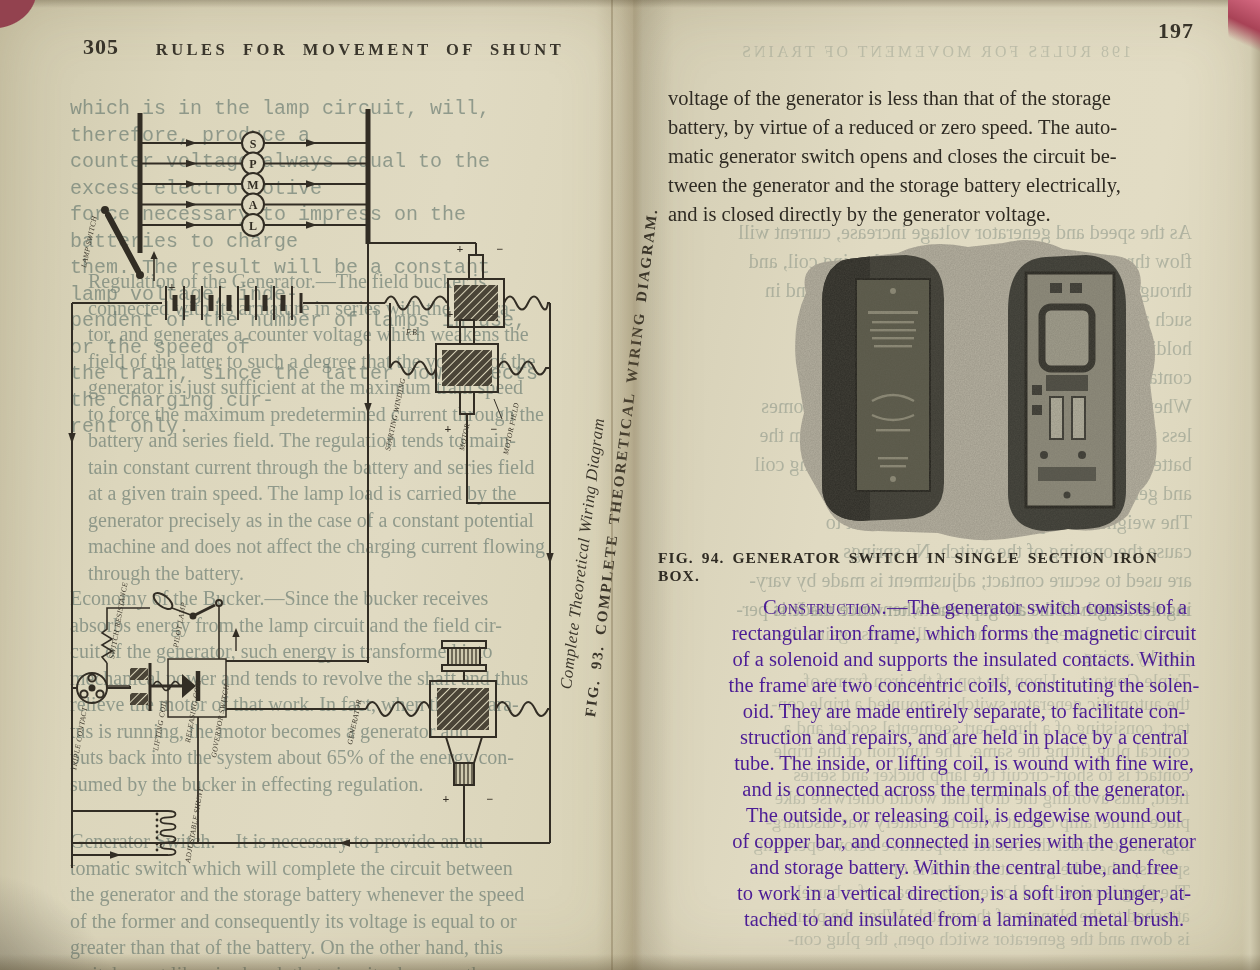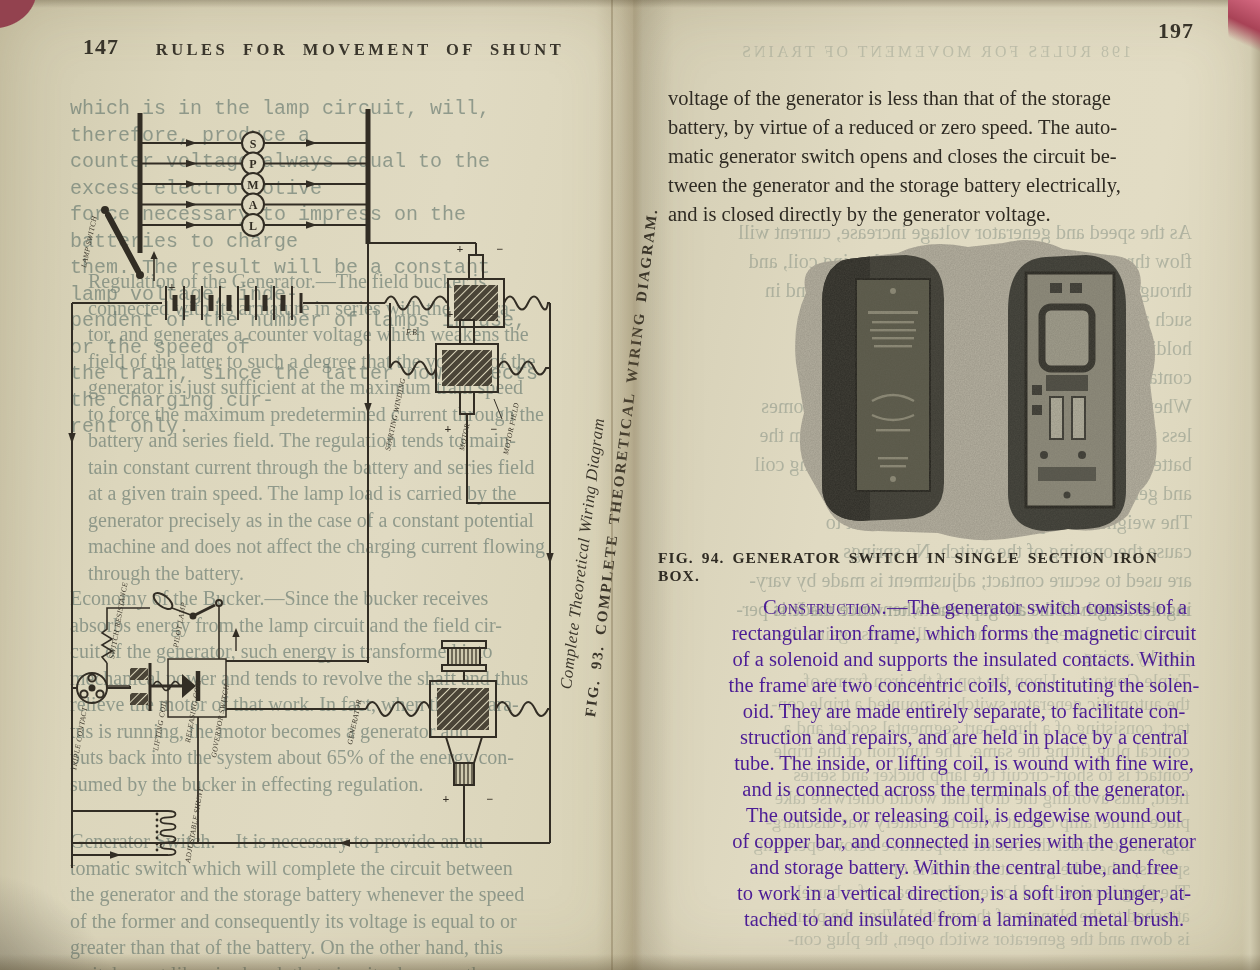--- a/index.html
+++ b/index.html
@@ -62,21 +62,21 @@
   #edge-bottom{position:absolute;left:0;bottom:0;width:100%;height:16px;z-index:5;
           background:linear-gradient(to top,rgba(88,76,48,.38),rgba(0,0,0,0));}
 </style>
 </head>
 <body>
 
 <div id="book">
 
   <div class="page" id="page-left">
     <div class="vignette"></div>
-    <div class="pnum" style="left:83px;top:34px;">147</div>
+    <div class="pnum" style="left:83px;top:34px;">305</div>
     <div class="rhead" style="left:150px;top:40px;width:420px;">RULES FOR MOVEMENT OF SHUNT</div>
 
     <div class="ghost" style="left:70px;top:96px;width:478px;font-family:Liberation Mono, monospace;">which is in the lamp circuit, will, therefore, produce a
 counter voltage always equal to the excess electro-motive
 force necessary to impress on the batteries to charge
 them.  The result will be a constant lamp voltage, inde-
 pendent of the number of lamps in use, or the speed of
 the train, since the latter now affects the charging cur-
 rent only.</div>
     <div class="ghost" style="left:70px;top:268px;width:478px;margin-left:18px;">Regulation of the Generator.—The field bucker is

